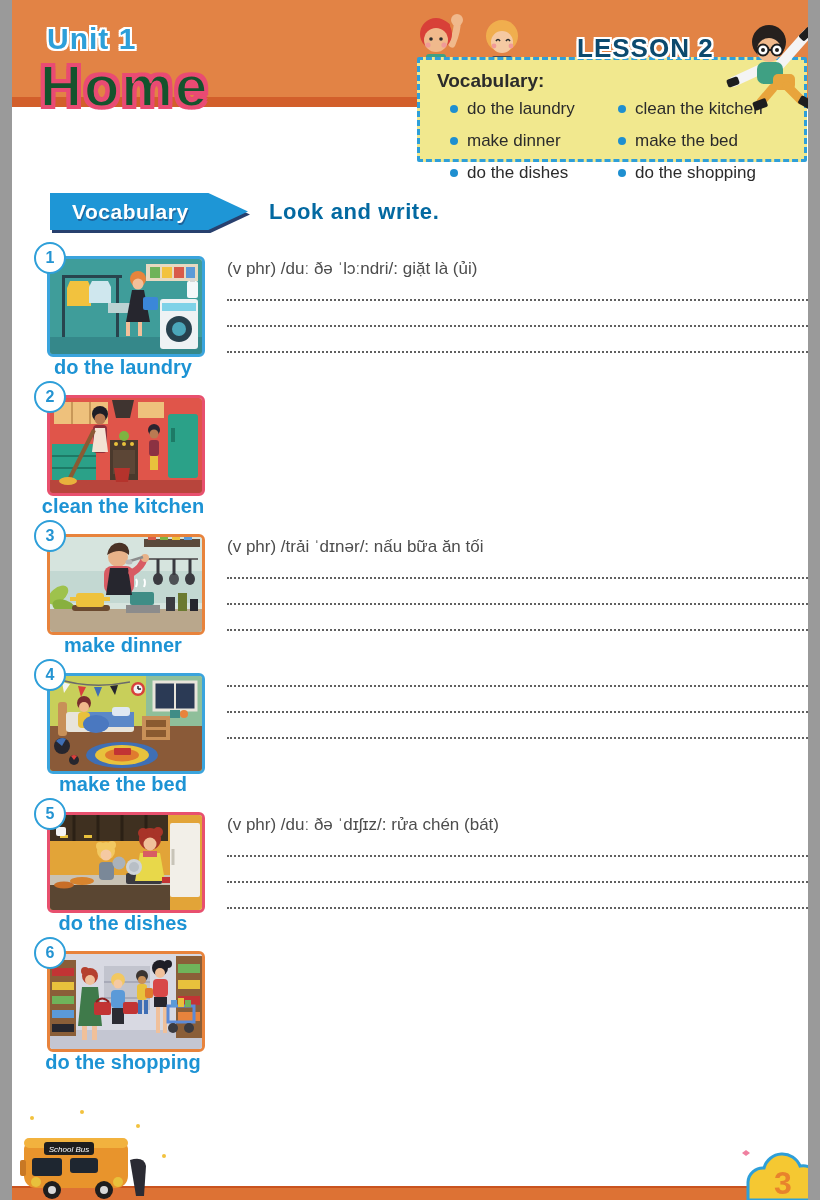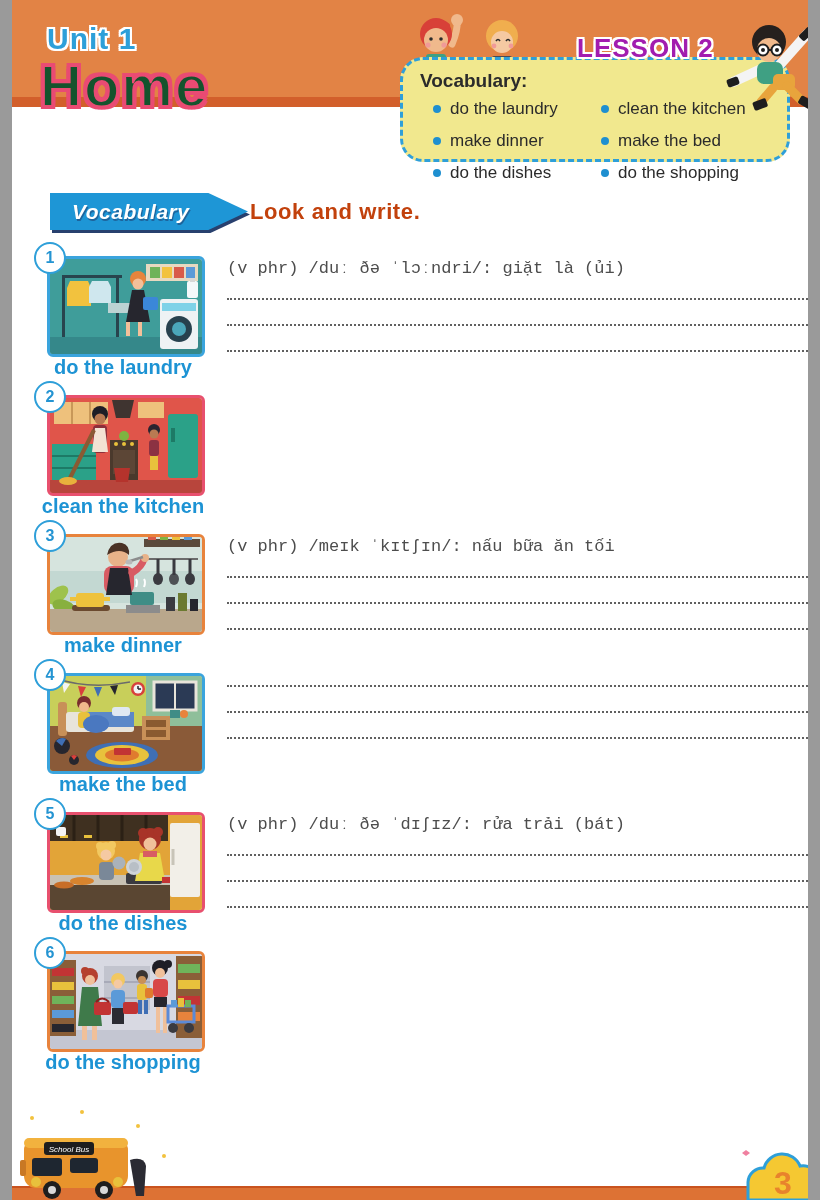--- a/index.html
+++ b/index.html
@@ -14,66 +14,66 @@
   .unit-label {
     position:absolute; left:35px; top:22px; font-size:30px; font-weight:bold; color:#2d9fd9; letter-spacing:1px;
     text-shadow:-2px -2px 0 #fff,2px -2px 0 #fff,-2px 2px 0 #fff,2px 2px 0 #fff,0 -2px 0 #fff,0 2px 0 #fff,-2px 0 0 #fff,2px 0 0 #fff;
   }
   .unit-title {
     position:absolute; left:28px; top:52px; font-size:58px; font-weight:bold; color:#14532d; letter-spacing:2px; z-index:2;
     -webkit-text-stroke:2px #e94b73;
     text-shadow:-3px -3px 0 #e94b73,3px -3px 0 #e94b73,-3px 3px 0 #e94b73,3px 3px 0 #e94b73,0 -3px 0 #e94b73,0 3px 0 #e94b73,-3px 0 0 #e94b73,3px 0 0 #e94b73;
   }
   .lesson-label {
-    position:absolute; left:565px; top:33px; font-size:26px; font-weight:bold; color:#a21caf; letter-spacing:1px; z-index:3;
+    position:absolute; left:565px; top:33px; font-size:26px; font-weight:bold; color:#0c4a6e; letter-spacing:1px; z-index:3;
     text-shadow:-2px -2px 0 #fff,2px -2px 0 #fff,-2px 2px 0 #fff,2px 2px 0 #fff,0 -2px 0 #fff,0 2px 0 #fff,-2px 0 0 #fff,2px 0 0 #fff;
   }
   .kids-deco { position:absolute; left:396px; top:12px; z-index:1; }
   .flyboy-deco { position:absolute; left:703px; top:16px; z-index:4; }
   
   .vocab-box {
-    position:absolute; left:388px; top:57px; width:384px; height:99px; z-index:2;
-    background:#f1e88e; border:3px dashed #2e9fd9; border-radius:23px;text-align:center;
+    position:absolute; left:405px; top:57px; width:384px; height:99px; z-index:2;
+    background:#f1e88e; border:3px dashed #2e9fd9; border-radius:2px;text-align:center;
   }
   .vocab-box-title { position:absolute; left:17px; top:10px; font-size:19px; font-weight:bold; color:#2b2b2b; }
   .vocab-col { position:absolute; top:38px; list-style:none; margin:0; padding:0; }
   .vocab-col.col-a { left:30px; }
   .vocab-col.col-b { left:198px; }
   .vocab-col li { display:flex; align-items:center; height:22px; margin-bottom:10px; font-size:17px; color:#2b2b2b; }
   .bullet-dot { display:inline-block; width:8px; height:8px; border-radius:50%; background:#1e8fd0; margin-right:9px; flex:0 0 8px; }
   
-  .banner-wrap { position:absolute; left:38px; top:193px; filter:drop-shadow(2px 3px 0 #28406e); z-index:2;font-style:italic; }
+  .banner-wrap { position:absolute; left:38px; top:193px; filter:drop-shadow(2px 3px 0 #28406e); z-index:2; }
   .banner {
     width:198px; height:37px; background:#1e96d6;
     clip-path:polygon(0 0, 80% 0, 100% 50%, 80% 100%, 0 100%);
     display:flex; align-items:center;
   }
   .banner-text { color:#fff; font-size:21px; font-weight:bold; padding-left:22px; letter-spacing:0.5px;
     text-shadow:1px 2px 0 rgba(30,60,110,0.55); }
-  .instruction { position:absolute; left:238px; top:199px; font-size:22px; font-weight:bold; color:#c2410c; letter-spacing:0.6px; }
+  .instruction { position:absolute; left:257px; top:199px; font-size:22px; font-weight:bold; color:#0369a1; letter-spacing:0.6px; }
   
   .exercises { position:absolute; left:0; top:248px; width:820px; }
   .exercise { position:relative; height:139px; }
   .num-badge {
     position:absolute; left:22px; top:-6px; width:28px; height:28px; border-radius:50%;
     background:#fff; border:2px solid #2e9fd9; color:#2494d2; font-size:16px; font-weight:bold;
     display:flex; align-items:center; justify-content:center; z-index:2;
   }
   .thumb {
     position:absolute; left:35px; top:8px; width:152px; height:95px;
     border:3px solid; border-radius:6px; overflow:hidden; background:#ddd;
   }
   .thumb.c-blue   { border-color:#3aa4dd; }
   .thumb.c-pink   { border-color:#e8506e; }
   .thumb.c-orange { border-color:#e8833c; }
   .thumb svg { display:block; }
   .caption { position:absolute; left:8px; top:108px; width:206px; text-align:center;
     font-size:20px; font-weight:800; color:#1d93d4; }
   .work { position:absolute; left:215px; top:0; right:20px; }
-  .definition { padding-top:11px; font-family:Liberation Mono, monospace; font-size:17px; color:#4d4d4d; }
+  .definition { padding-top:11px; font-family:Liberation Sans, sans-serif; font-size:17px; color:#4d4d4d; }
   .dotline { border-top:2px dotted #606060; height:0; }
   .dotline.l1 { margin-top:20px; }
   .dotline.l2 { margin-top:24px; }
   .dotline.l3 { margin-top:24px; }
   
   .footer-band { position:absolute; left:0; top:1186px; width:820px; height:14px; background:#dd7234; border-top:2px solid #c9531f; }
   .bus-deco { position:absolute; left:6px; top:1108px; z-index:2; }
   .cloud-badge { position:absolute; left:722px; top:1132px; z-index:2; }
 </style>
 </head>
@@ -285,21 +285,21 @@
           <circle cx="95" cy="21" r="4" fill="#e8b289"></circle>
           <line x1="80" y1="24" x2="93" y2="20" stroke="#8c8c8c" stroke-width="2.5"></line>
             <ellipse cx="79" cy="25" rx="3.5" ry="2.5" fill="#b8b8b8"></ellipse>
           <rect x="116" y="60" width="9" height="14" fill="#3a3a40"></rect>
             <rect x="128" y="56" width="9" height="18" fill="#6b7a30"></rect>
             <rect x="140" y="62" width="8" height="12" fill="#26262e"></rect>
         </svg>
       </div>
       <div class="caption">make dinner</div>
       <div class="work">
-        <div class="definition">(v phr) /meɪk ˈkɪtʃɪn/: nấu bữa ăn tối</div>
+        <div class="definition">(v phr) /trải ˈdɪnər/: nấu bữa ăn tối</div>
         <div class="dotline l1"></div>
         <div class="dotline l2"></div>
         <div class="dotline l3"></div>
       </div>
     </div>
 
     <div class="exercise">
       <div class="num-badge">4</div>
       <div class="thumb c-blue">
         <svg width="152" height="95" viewBox="0 0 152 95">
@@ -380,21 +380,21 @@
           <circle cx="56" cy="40" r="5.5" fill="#f5c9a2"></circle>
           <rect x="49" y="47" width="15" height="18" rx="4" fill="#7a8898"></rect>
           <circle cx="69" cy="48" r="6.5" fill="#aab2ba"></circle>
           <ellipse cx="32" cy="66" rx="12" ry="4" fill="#d8842e"></ellipse>
             <ellipse cx="14" cy="70" rx="10" ry="3.5" fill="#c86e28"></ellipse>
           <rect x="112" y="62" width="8" height="6" fill="#c23434"></rect>
         </svg>
       </div>
       <div class="caption">do the dishes</div>
       <div class="work">
-        <div class="definition">(v phr) /duː ðə ˈdɪʃɪz/: rửa trải (bát)</div>
+        <div class="definition">(v phr) /duː ðə ˈdɪʃɪz/: rửa chén (bát)</div>
         <div class="dotline l1"></div>
         <div class="dotline l2"></div>
         <div class="dotline l3"></div>
       </div>
     </div>
 
     <div class="exercise">
       <div class="num-badge">6</div>
       <div class="thumb c-orange">
         <svg width="152" height="95" viewBox="0 0 152 95">

